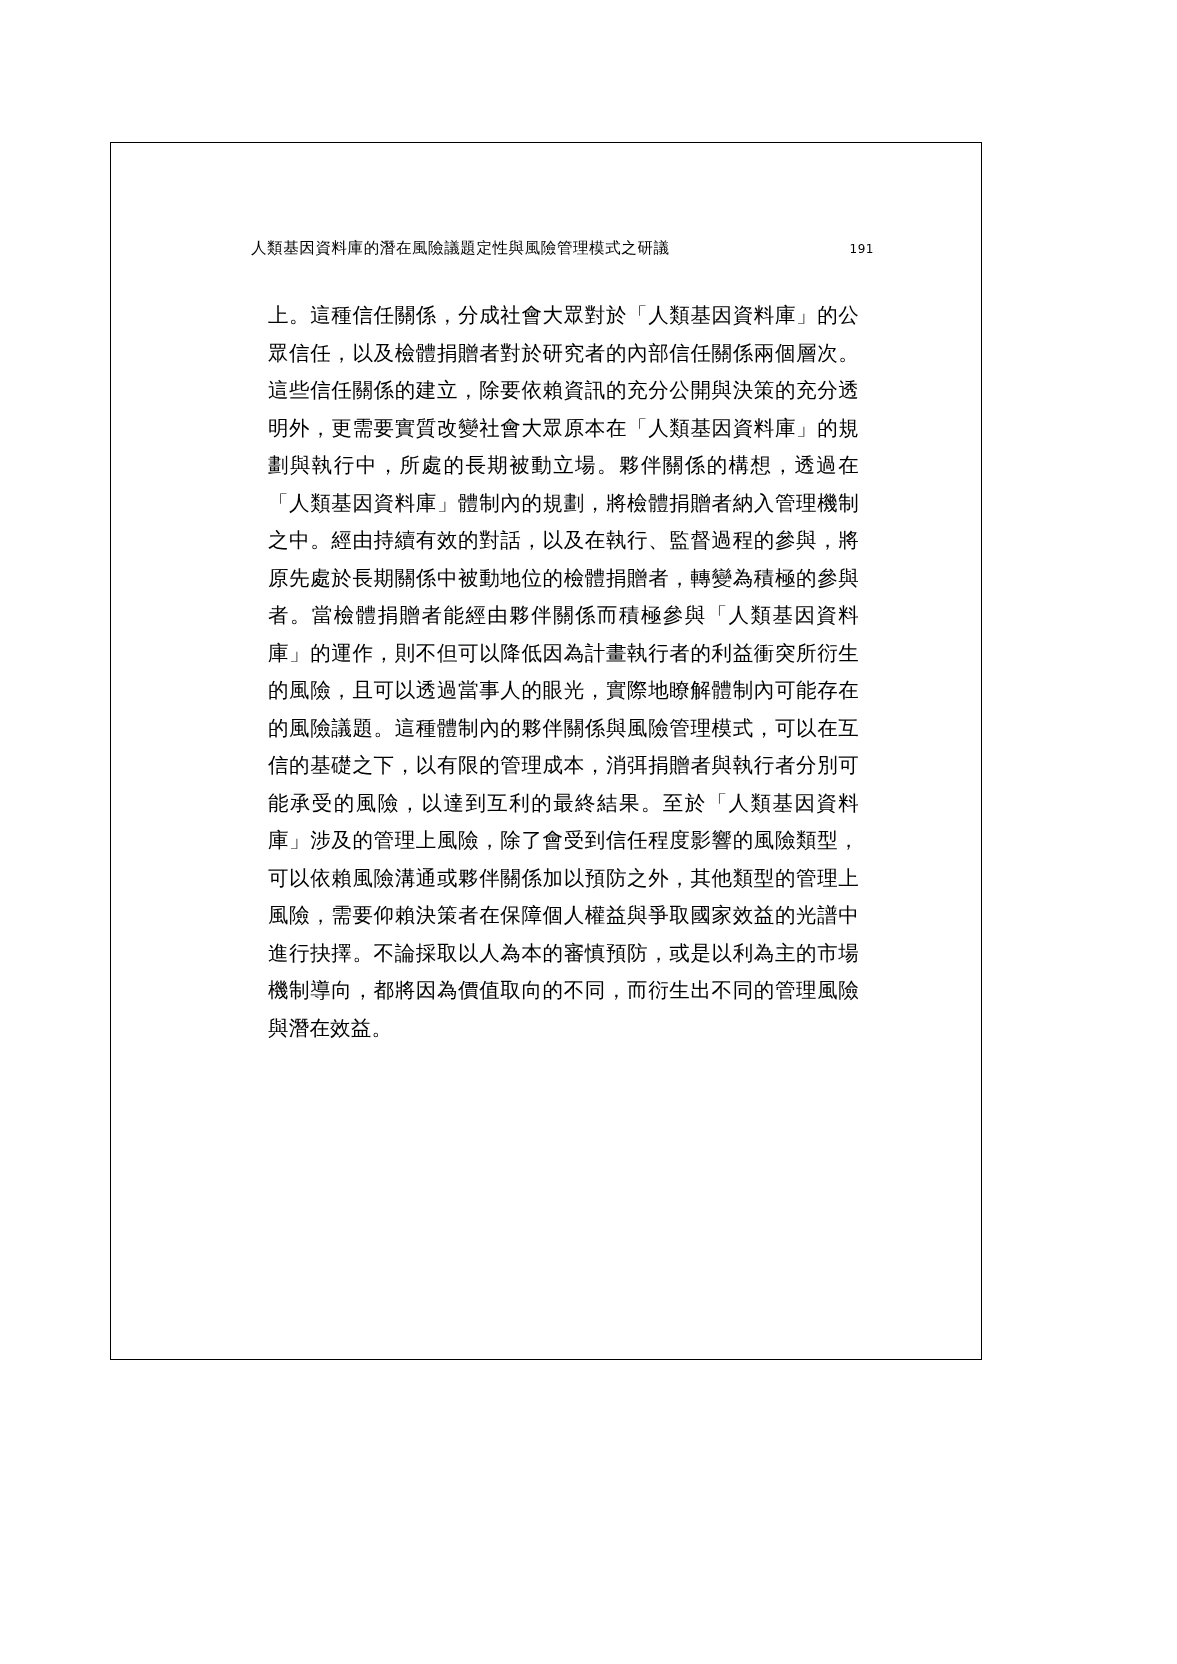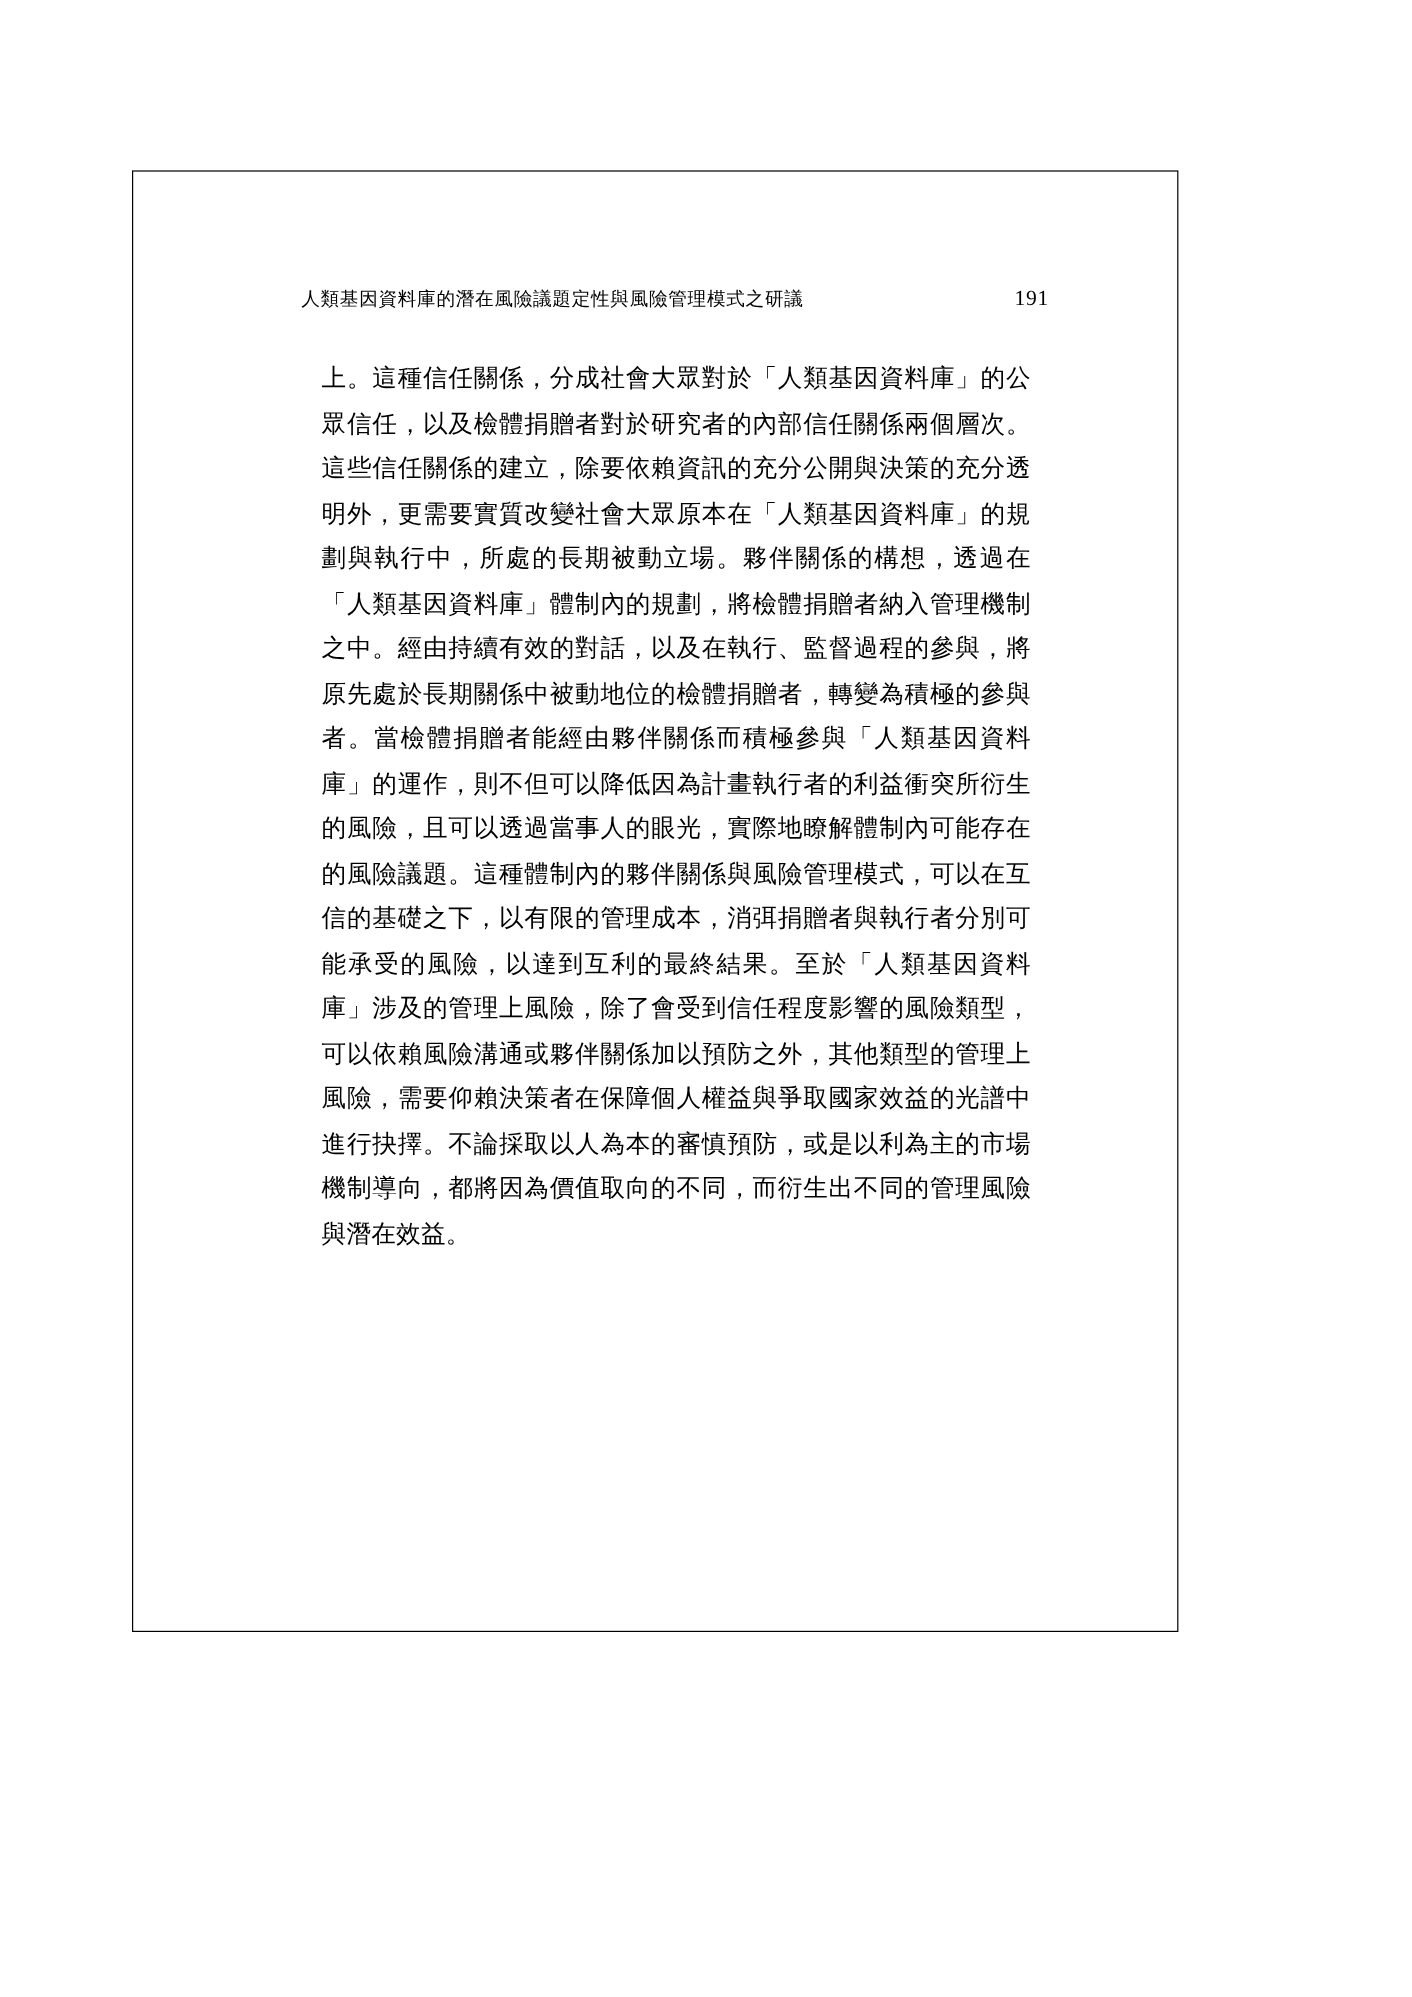--- a/index.html
+++ b/index.html
@@ -23,36 +23,35 @@
     height: 1218px;
     border: 1px solid #000000;
     box-sizing: border-box;
     background: #ffffff;
   }
   .page-inner {
     position: absolute;
     left: 140px;
     top: 95px;
     width: 625px;
-    font-family: Liberation Serif, serif;
   }
   .running-head {
     display: flex;
     align-items: baseline;
     justify-content: space-between;
     width: 625px;
     margin-bottom: 38px;
   }
   .running-head-title {
     font-size: 15.5px;
     letter-spacing: 0.6px;
     white-space: nowrap;
   }
   .running-head-page {
-    font-size: 18px;
+    font-size: 12px;
     letter-spacing: 0.5px;
     padding-right: 2px;
   }
   .body-text {
     font-size: 20.5px;
     line-height: 37.5px;
     text-align: justify;
     text-justify: inter-character;
     letter-spacing: 0.2px;
   }

